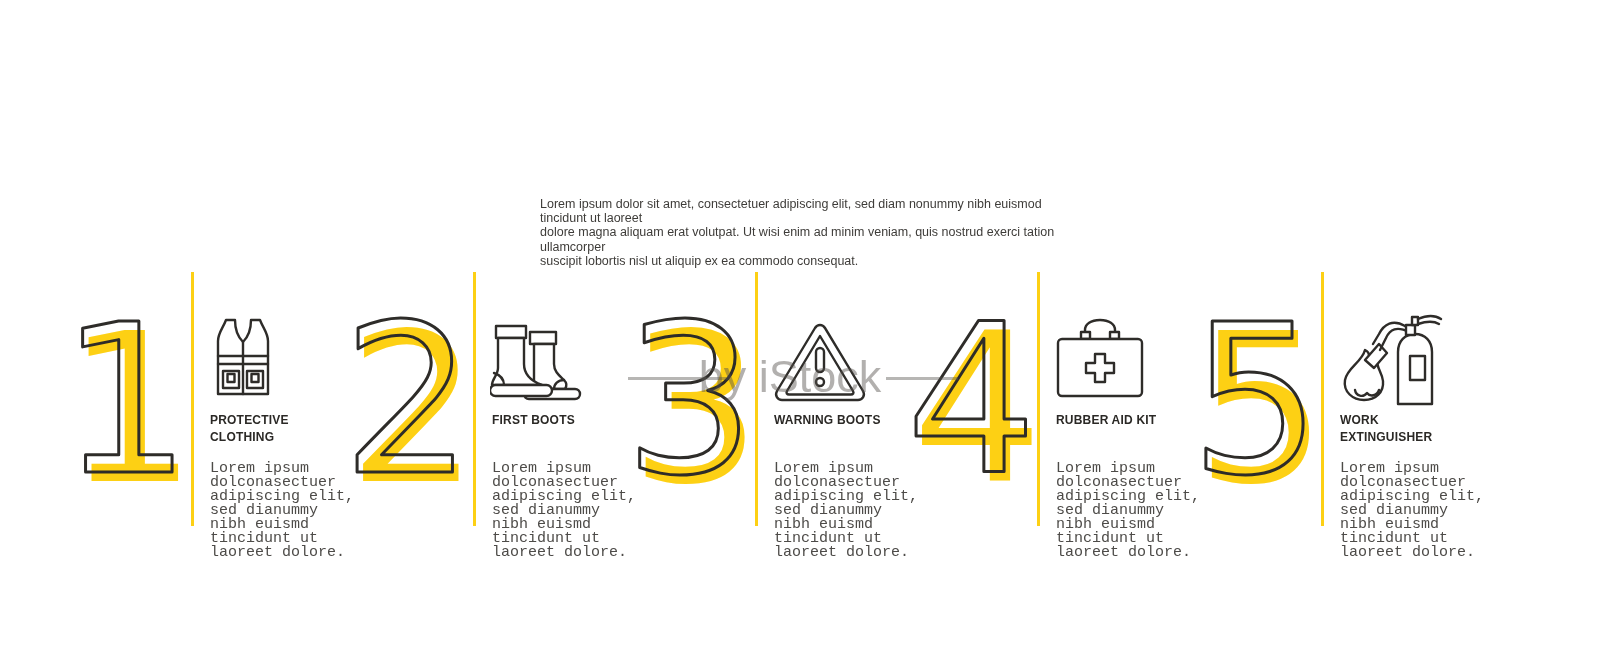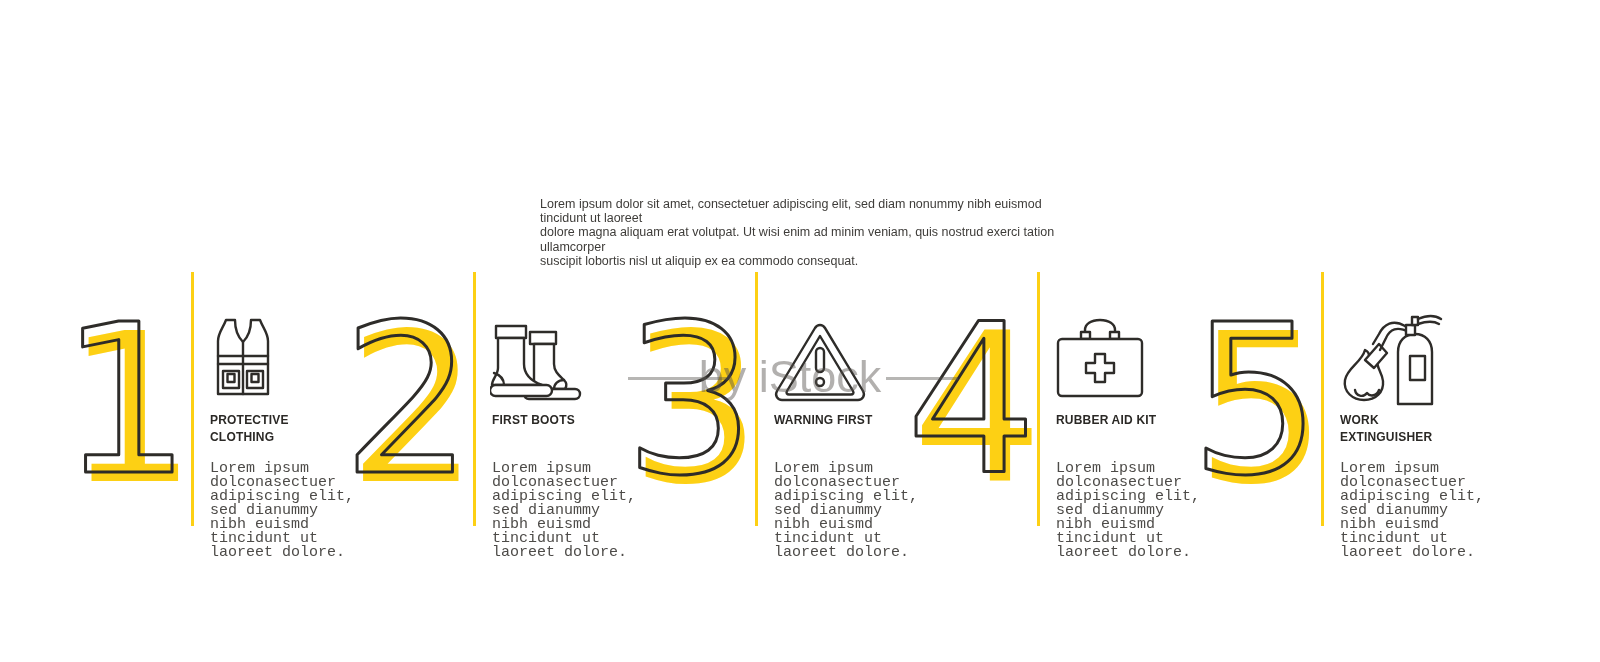--- a/index.html
+++ b/index.html
@@ -101,21 +101,21 @@
       <text class="num-outline" x="203" y="178" text-anchor="end">3</text>
     </svg>
     <svg class="icon" style="left:208px;top:54px;" width="96" height="80" viewBox="0 0 96 80">
       <g stroke="#2E2C29" stroke-width="2.4" fill="none" stroke-linecap="round" stroke-linejoin="round">
         <path d="M43,6 C45.5,2 50.5,2 53,6 L91,69 C93.5,73.5 90.5,78 86,78 H10 C5.5,78 2.5,73.5 5,69 Z"></path>
         <path d="M48,14 L81,69 C82.2,71 81,72.5 79,72.5 H17 C15,72.5 13.8,71 15,69 Z"></path>
         <rect x="44" y="26" width="8" height="24" rx="4"></rect>
         <circle cx="48" cy="60" r="4"></circle>
       </g>
     </svg>
-    <h2 class="step-title">WARNING FIRST</h2>
+    <h2 class="step-title">WARNING BOOTS</h2>
     <p class="step-body">Lorem ipsum dolconasectuer
 adipiscing elit,&nbsp; sed dianummy
 nibh euismd tincidunt ut
 laoreet dolore.</p>
   </section>
 
   <section class="step" style="left:846px;">
     <div class="vline"></div>
     <svg class="num-svg" viewBox="0 0 215 200">
       <text class="num-fill" x="209" y="187" text-anchor="end">4</text>

